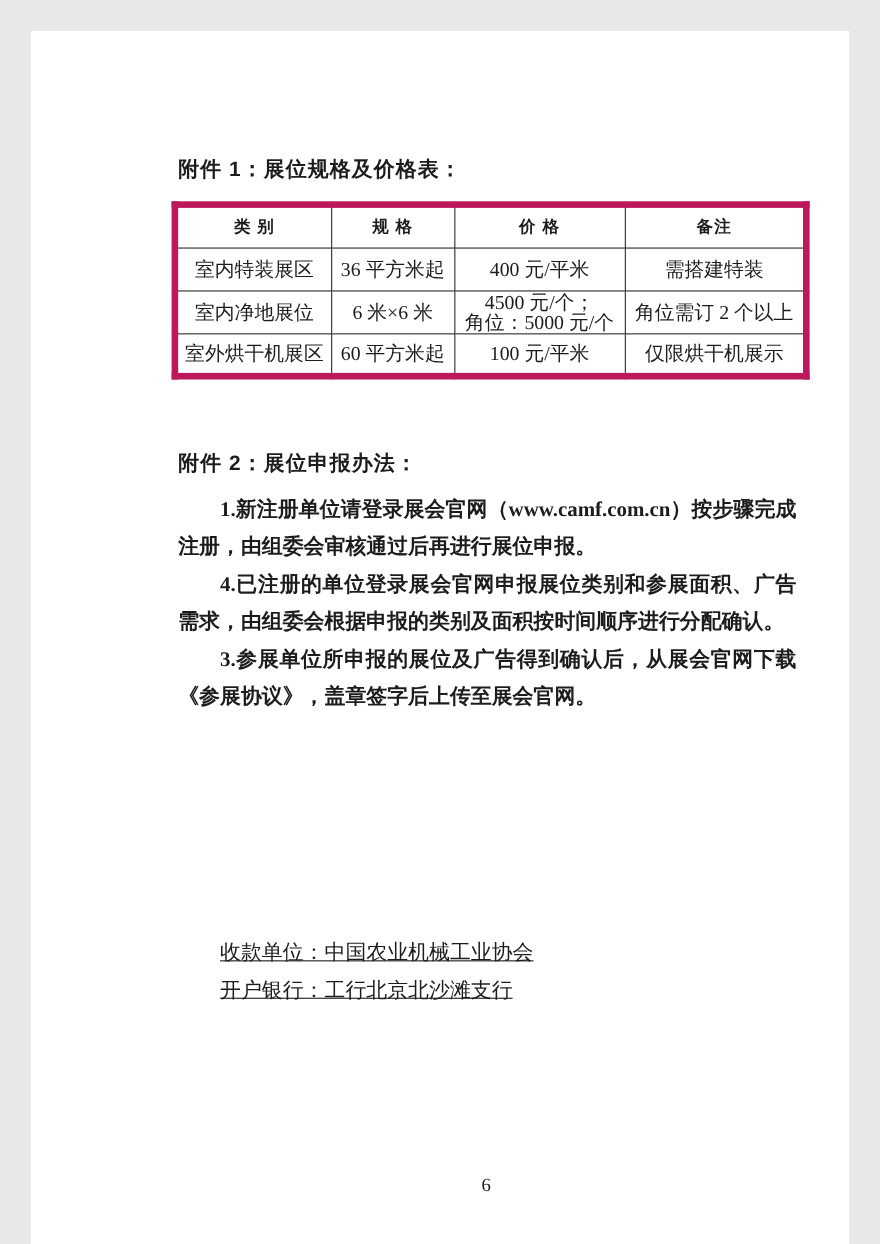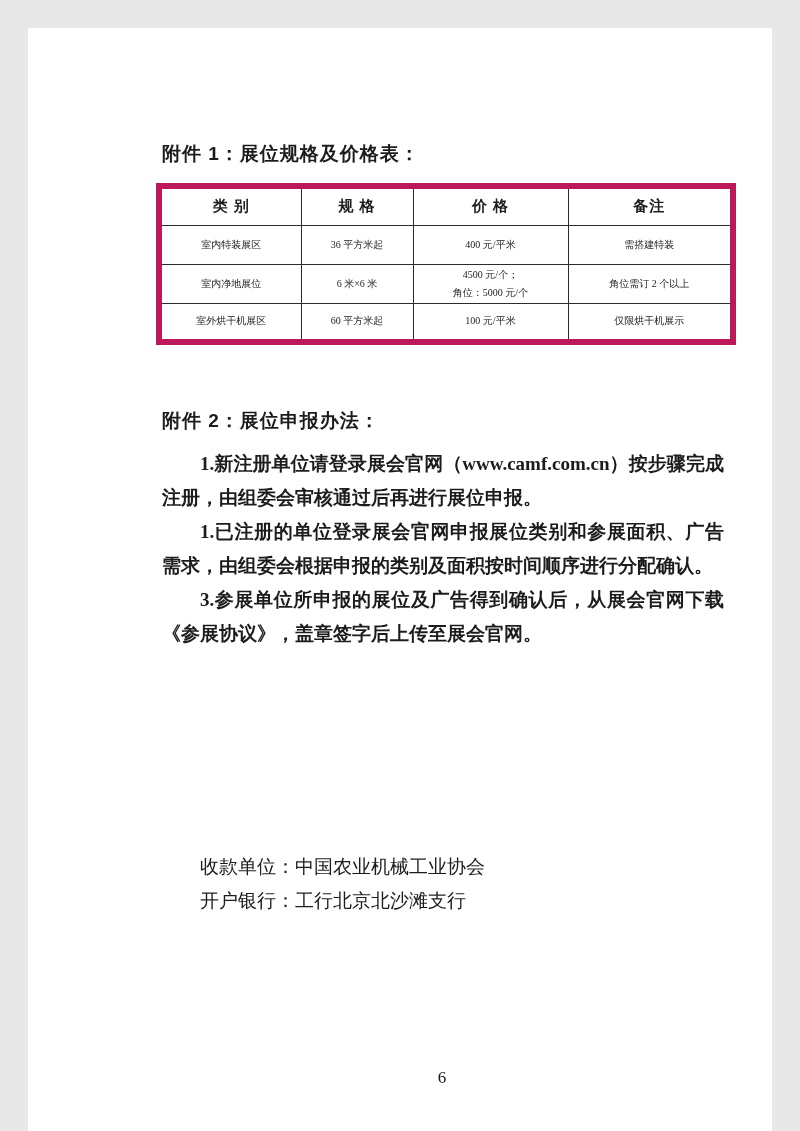--- a/index.html
+++ b/index.html
@@ -42,21 +42,21 @@
     height: 39px;
     font-family: "Liberation Sans", "DejaVu Sans", sans-serif;
     font-weight: bold;
     font-size: 15px;
     text-align: center;
     vertical-align: middle;
     letter-spacing: 1px;
   }
   table.price-table td {
     height: 39px;
-    font-size: 10px;
+    font-size: 18px;
     line-height: 18px;
     text-align: center;
     vertical-align: middle;
     white-space: pre-line;
   }
 
   .body-text {
     position: absolute;
     left: 120px;
     top: 405px;
@@ -71,21 +71,21 @@
     font-weight: bold;
   }
 
   .payment {
     position: absolute;
     left: 158px;
     top: 808px;
     font-size: 19px;
     line-height: 34px;
   }
-  .payment p { margin: 0; white-space: pre; }
+  .payment p { margin: 0; white-space: pre; text-decoration: underline; }
 
   .page-number {
     position: absolute;
     left: 0;
     top: 1026px;
     width: 100%;
     text-align: center;
     font-size: 17px;
   }
 </style>
@@ -131,21 +131,21 @@
         <td>100 元/平米</td>
         <td>仅限烘干机展示</td>
       </tr>
     </tbody>
   </table>
 
   <div id="att2-heading" class="att-heading">附件 2：展位申报办法：</div>
 
   <div class="body-text">
     <p>1.新注册单位请登录展会官网（www.camf.com.cn）按步骤完成注册，由组委会审核通过后再进行展位申报。</p>
-    <p>1.已注册的单位登录展会官网申报展位类别和参展面积、广告需求，由组委会根据申报的类别及面积按时间顺序进行分配确认。</p>
+    <p>4.已注册的单位登录展会官网申报展位类别和参展面积、广告需求，由组委会根据申报的类别及面积按时间顺序进行分配确认。</p>
     <p>3.参展单位所申报的展位及广告得到确认后，从展会官网下载《参展协议》，盖章签字后上传至展会官网。</p>
   </div>
 
   <div class="payment">
     <p>收款单位：中国农业机械工业协会</p>
     <p>开户银行：工行北京北沙滩支行</p>
   </div>
 
   <div class="page-number">6</div>
 

